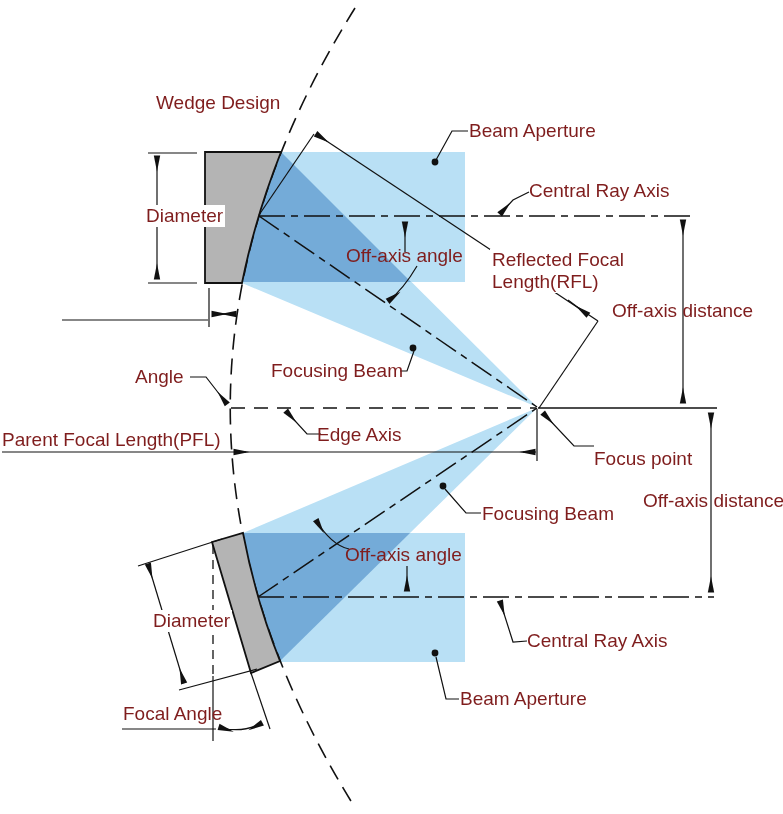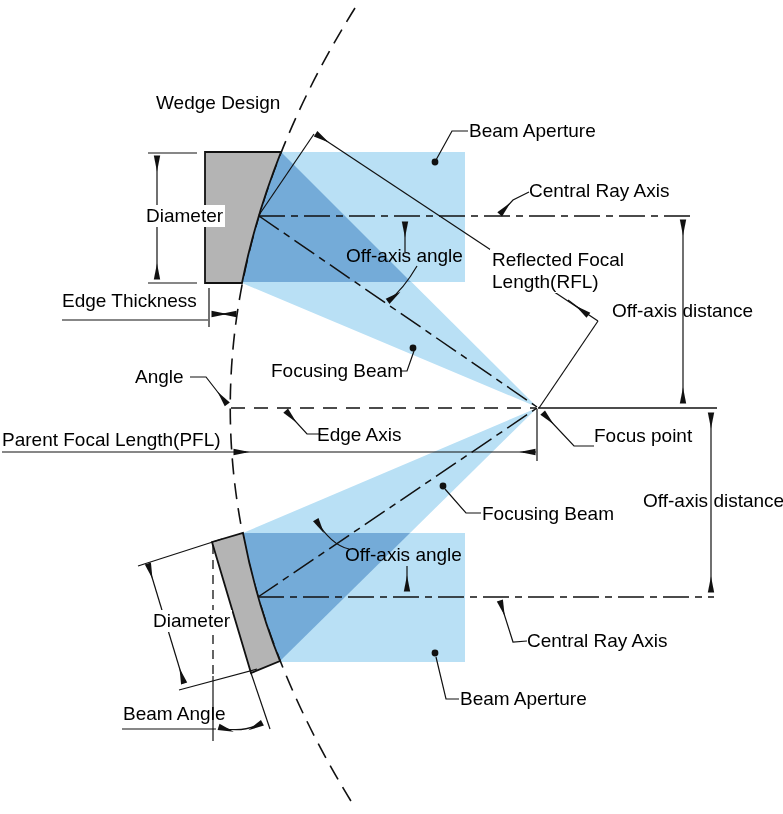--- a/index.html
+++ b/index.html
@@ -1,19 +1,19 @@
 <!DOCTYPE html>
 <html><head>
 <meta charset="utf-8">
 <style>
   html,body{margin:0;padding:0;background:#fff;}
   #stage{position:relative;width:783px;height:814px;background:#fff;overflow:hidden;
          font-family:"Liberation Sans",sans-serif;}
   #stage svg{position:absolute;left:0;top:0;}
-  .lbl{position:absolute;font-size:19px;line-height:22px;color:#000000;white-space:nowrap;}
+  .lbl{position:absolute;font-size:19px;line-height:22px;color:#7f1d1d;white-space:nowrap;}
   .bg{background:#fff;padding:0 2px;margin-left:24px;}
   .ctr{text-align:left;white-space:pre-line;}
 </style>
 </head>
 <body>
 
 <div id="stage">
 
 <svg width="783" height="814" viewBox="0 0 783 814">
   <defs>
@@ -101,27 +101,26 @@
 </svg>
 
 <div class="lbl" style="left:156px;top:92px">Wedge Design</div>
 <div class="lbl" style="left:469px;top:120px">Beam Aperture</div>
 <div class="lbl" style="left:529px;top:180px">Central Ray Axis</div>
 <div class="lbl bg" style="left:120px;top:205px">Diameter</div>
 <div class="lbl" style="left:346px;top:245px">Off-axis angle</div>
 <div class="lbl ctr bg" style="left:466px;top:249px;width:140px">Reflected Focal
 Length(RFL)</div>
 <div class="lbl" style="left:612px;top:300px">Off-axis distance</div>
-<div class="lbl" style="left:62px;top:290px">Edge Thickness</div>
 <div class="lbl" style="left:271px;top:360px">Focusing Beam</div>
 <div class="lbl" style="left:135px;top:366px">Angle</div>
 <div class="lbl" style="left:317px;top:424px">Edge Axis</div>
 <div class="lbl" style="left:2px;top:429px">Parent Focal Length(PFL)</div>
-<div class="lbl" style="left:594px;top:425px">Focus point</div>
+<div class="lbl" style="left:594px;top:448px">Focus point</div>
 <div class="lbl" style="left:643px;top:490px">Off-axis distance</div>
 <div class="lbl" style="left:482px;top:503px">Focusing Beam</div>
 <div class="lbl" style="left:345px;top:544px">Off-axis angle</div>
 <div class="lbl bg" style="left:127px;top:610px">Diameter</div>
 <div class="lbl" style="left:527px;top:630px">Central Ray Axis</div>
 <div class="lbl" style="left:460px;top:688px">Beam Aperture</div>
-<div class="lbl" style="left:123px;top:703px">Beam Angle</div>
+<div class="lbl" style="left:123px;top:703px">Focal Angle</div>
 
 </div>
 
 </body></html>

